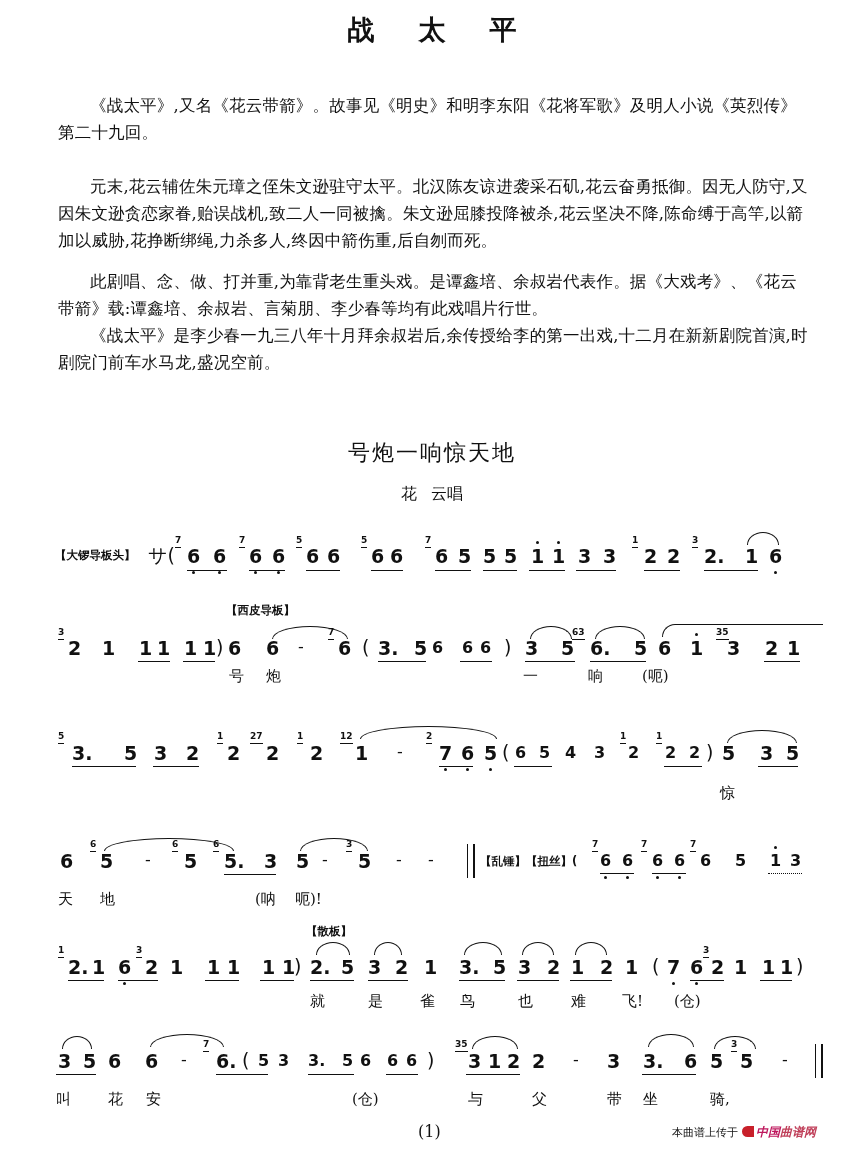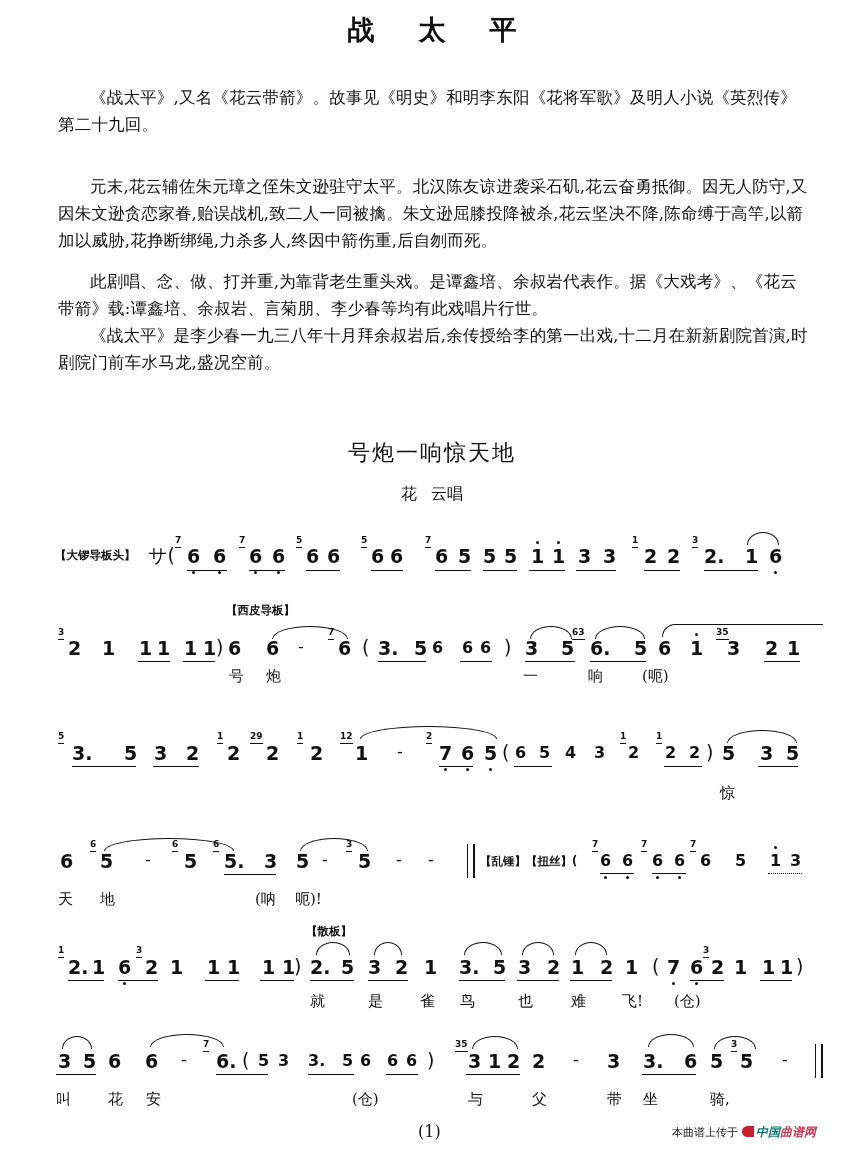--- a/index.html
+++ b/index.html
@@ -32,31 +32,31 @@
   .tag { position: absolute; font-family: "DejaVu Sans", sans-serif; font-weight: bold;
          font-size: 11.5px; line-height: 14px; white-space: nowrap; }
   .lyric { position: absolute; font-size: 15px; line-height: 18px; white-space: nowrap; }
   .bar2 { position: absolute; width: 5px; height: 34px; border-left: 1.5px solid #111;
           border-right: 2.5px solid #111; }
   .dash { position: absolute; font-family: "DejaVu Sans", sans-serif; font-size: 16px; }
   .page-num { position: absolute; top: 1122px; left: 418px; font-size: 16px; }
   .footer { position: absolute; top: 1124px; left: 672px; font-family: "DejaVu Sans", sans-serif;
             font-size: 11px; white-space: nowrap; }
   .footer .brand { font-weight: bold; font-style: italic; font-size: 12px; }
-  .footer .brand .cn1 { color: #0f766e; }
+  .footer .brand .cn1 { color: #be185d; }
   .footer .brand .cn2 { color: #c0405a; }
   .logo-icon { display: inline-block; width: 12px; height: 11px; vertical-align: -1px;
                border-radius: 6px 0 0 6px; background: #c8202a; margin: 0 2px 0 4px; }
 </style>
 </head>
 <body>
 
 <div class="title">战太平</div>
 
-<p class="para" style="top:84px">《战太平》,又名《花云带箭》。故事见《明史》和明李东阳《花将军歌》及明人小说《英烈传》第二十九回。</p>
+<p class="para" style="top:92px">《战太平》,又名《花云带箭》。故事见《明史》和明李东阳《花将军歌》及明人小说《英烈传》第二十九回。</p>
 <p class="para" style="top:173px">元末,花云辅佐朱元璋之侄朱文逊驻守太平。北汉陈友谅进袭采石矶,花云奋勇抵御。因无人防守,又因朱文逊贪恋家眷,贻误战机,致二人一同被擒。朱文逊屈膝投降被杀,花云坚决不降,陈命缚于高竿,以箭加以威胁,花挣断绑绳,力杀多人,终因中箭伤重,后自刎而死。</p>
 <p class="para" style="top:268px">此剧唱、念、做、打并重,为靠背老生重头戏。是谭鑫培、余叔岩代表作。据《大戏考》、《花云带箭》载:谭鑫培、余叔岩、言菊朋、李少春等均有此戏唱片行世。</p>
 <p class="para" style="top:322px">《战太平》是李少春一九三八年十月拜余叔岩后,余传授给李的第一出戏,十二月在新新剧院首演,时剧院门前车水马龙,盛况空前。</p>
 
 <div class="song-title">号炮一响惊天地</div>
 <div class="singer"><span>花</span><span style="letter-spacing:0">云唱</span></div>
 
 <div class="sys" style="top:530px">
   <span class="tag" style="left:55px;top:18px">【大锣导板头】</span>
   <span class="n" style="left:148px;top:14px;font-weight:normal">サ(</span>
@@ -155,21 +155,21 @@
 <div class="sys" style="top:726px">
   <span class="grace" style="left:58px;top:6px">5</span>
   <span class="n" style="left:72px;top:16px">3.</span>
   <span class="n" style="left:124px;top:16px">5</span>
   <div class="ul" style="left:72px;width:64px;top:40px"></div>
   <span class="n" style="left:154px;top:16px">3</span>
   <span class="n" style="left:186px;top:16px">2</span>
   <div class="ul" style="left:153px;width:46px;top:40px"></div>
   <span class="grace" style="left:217px;top:6px">1</span>
   <span class="n" style="left:227px;top:16px">2</span>
-  <span class="grace" style="left:250px;top:6px">29</span>
+  <span class="grace" style="left:250px;top:6px">27</span>
   <span class="n" style="left:266px;top:16px">2</span>
   <span class="grace" style="left:297px;top:6px">1</span>
   <span class="n" style="left:310px;top:16px">2</span>
   <span class="grace" style="left:340px;top:6px">12</span>
   <span class="n" style="left:355px;top:16px">1</span>
   <span class="dash" style="left:397px;top:16px">-</span>
   <span class="grace" style="left:426px;top:6px">2</span>
   <span class="n" style="left:439px;top:16px"><span>7</span><i class="dot-below"></i></span>
   <span class="n" style="left:461px;top:16px"><span>6</span><i class="dot-below"></i></span>
   <span class="n" style="left:484px;top:16px"><span>5</span><i class="dot-below"></i></span>

